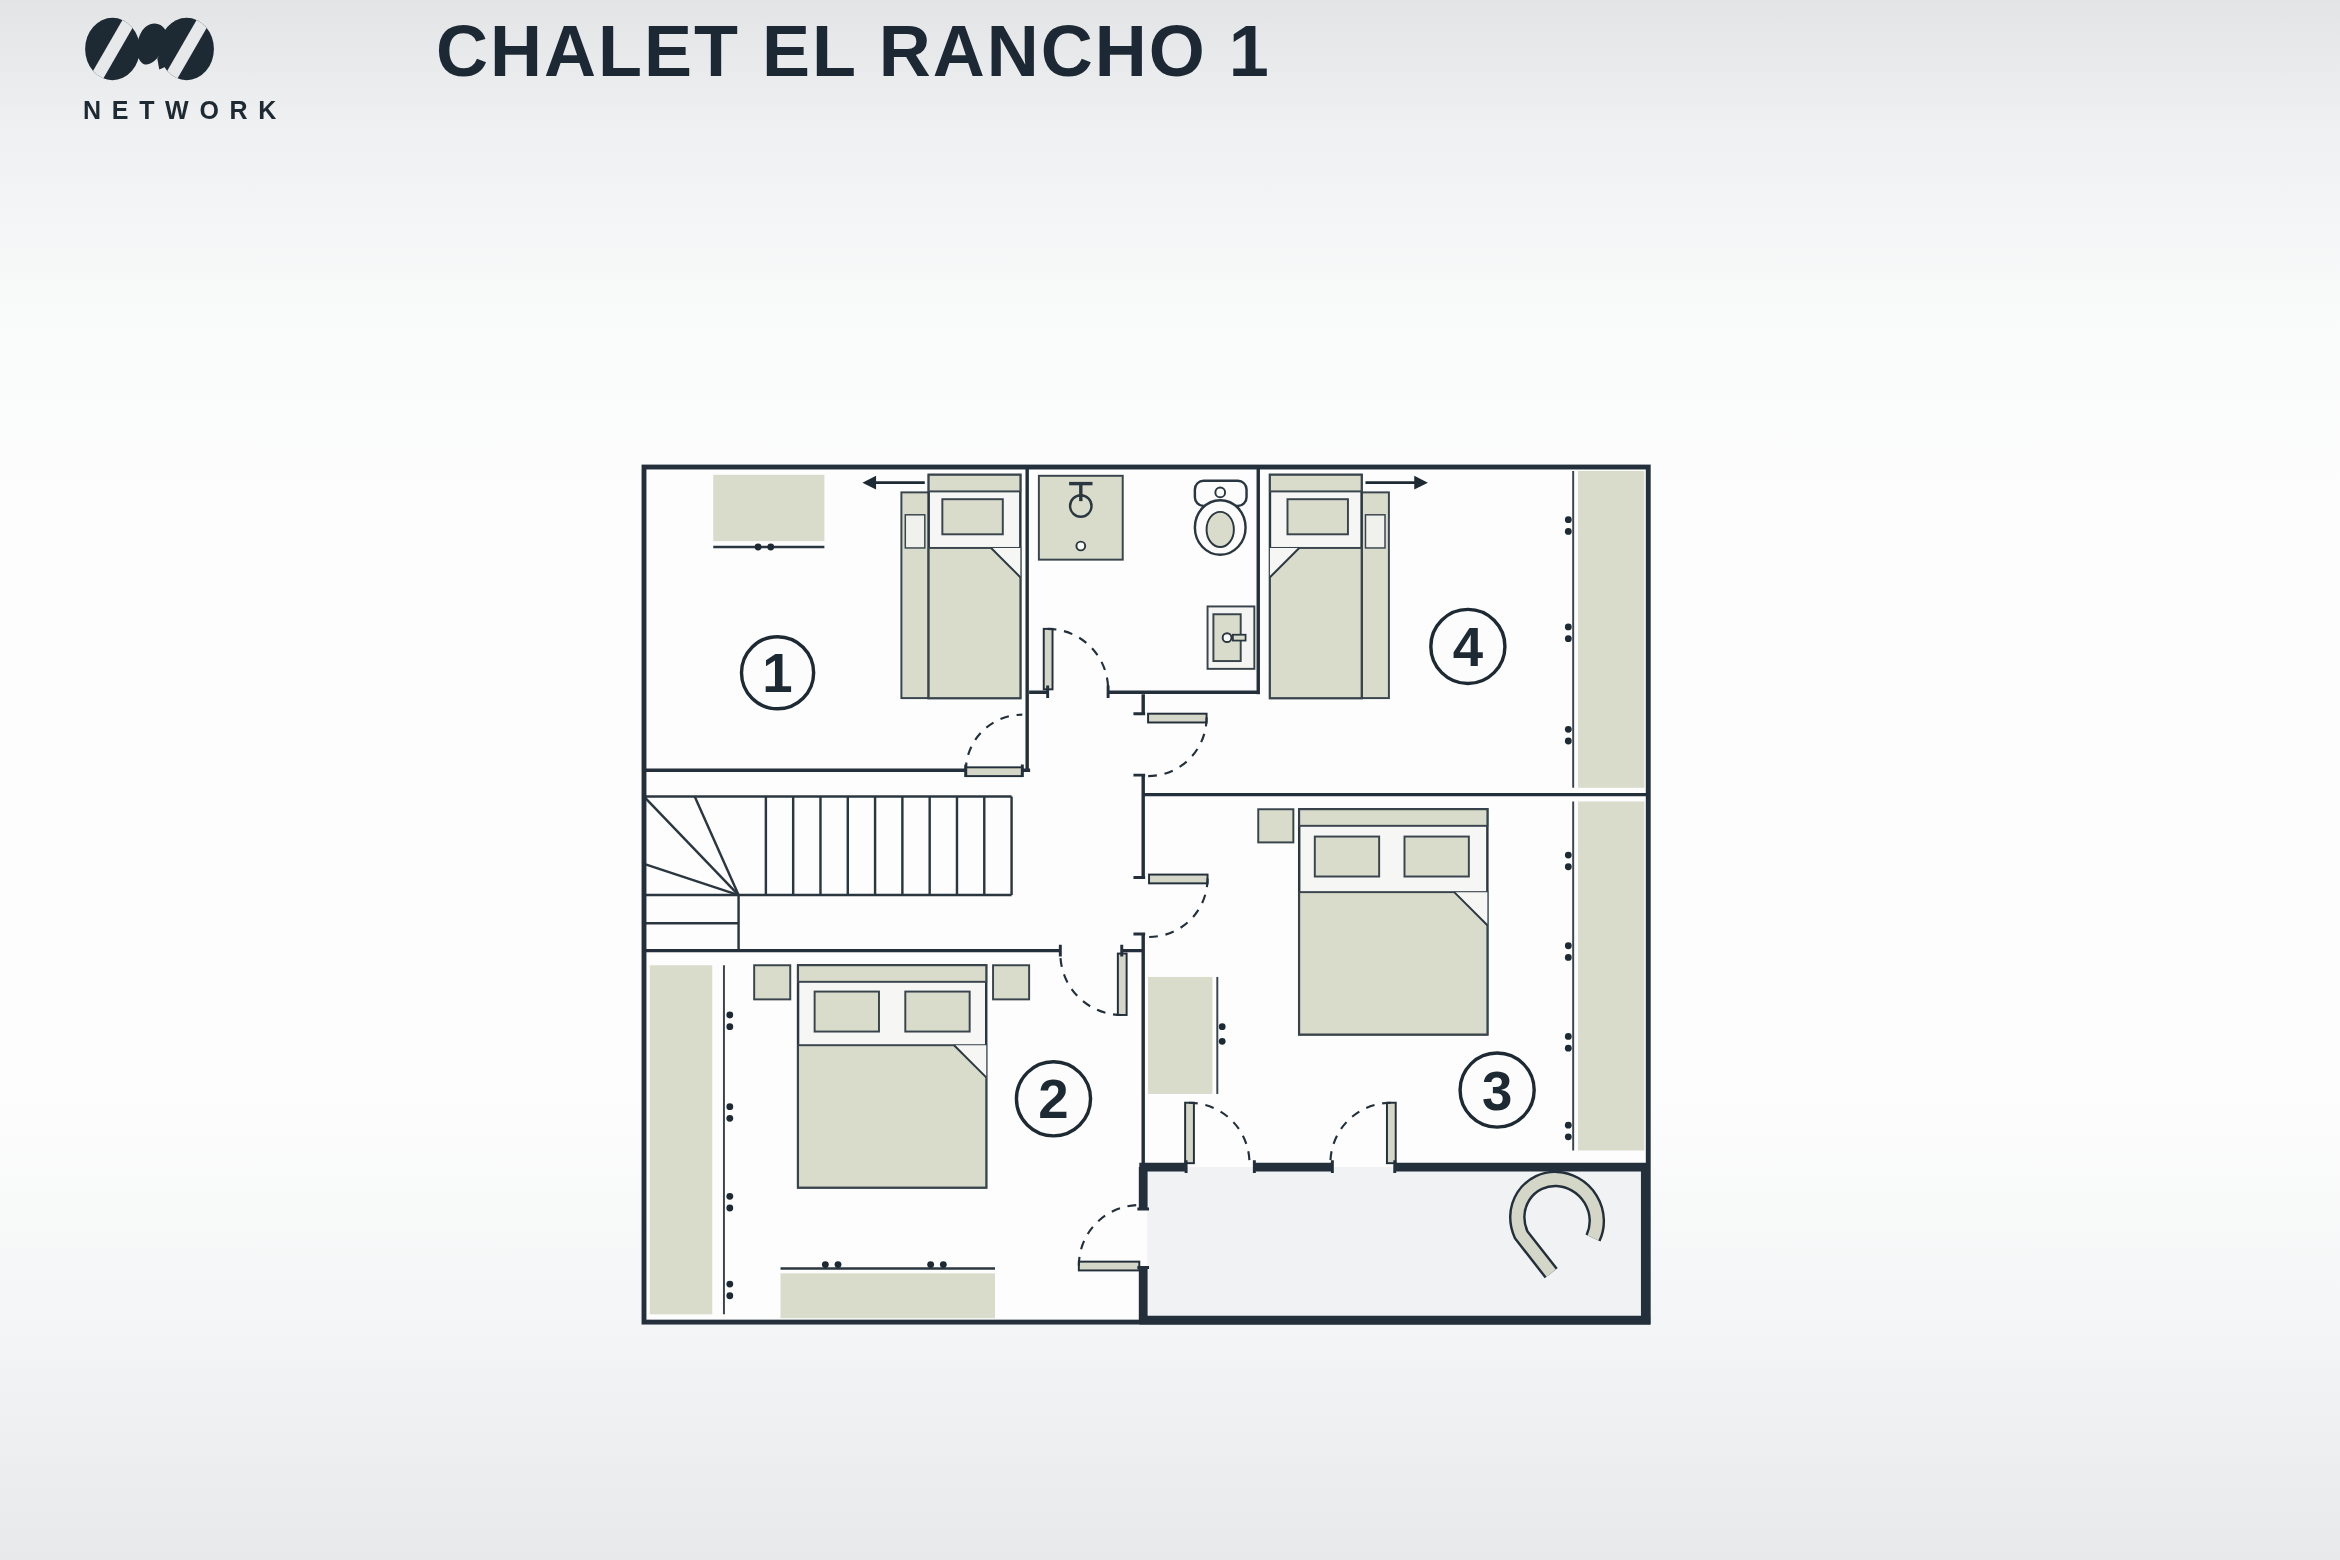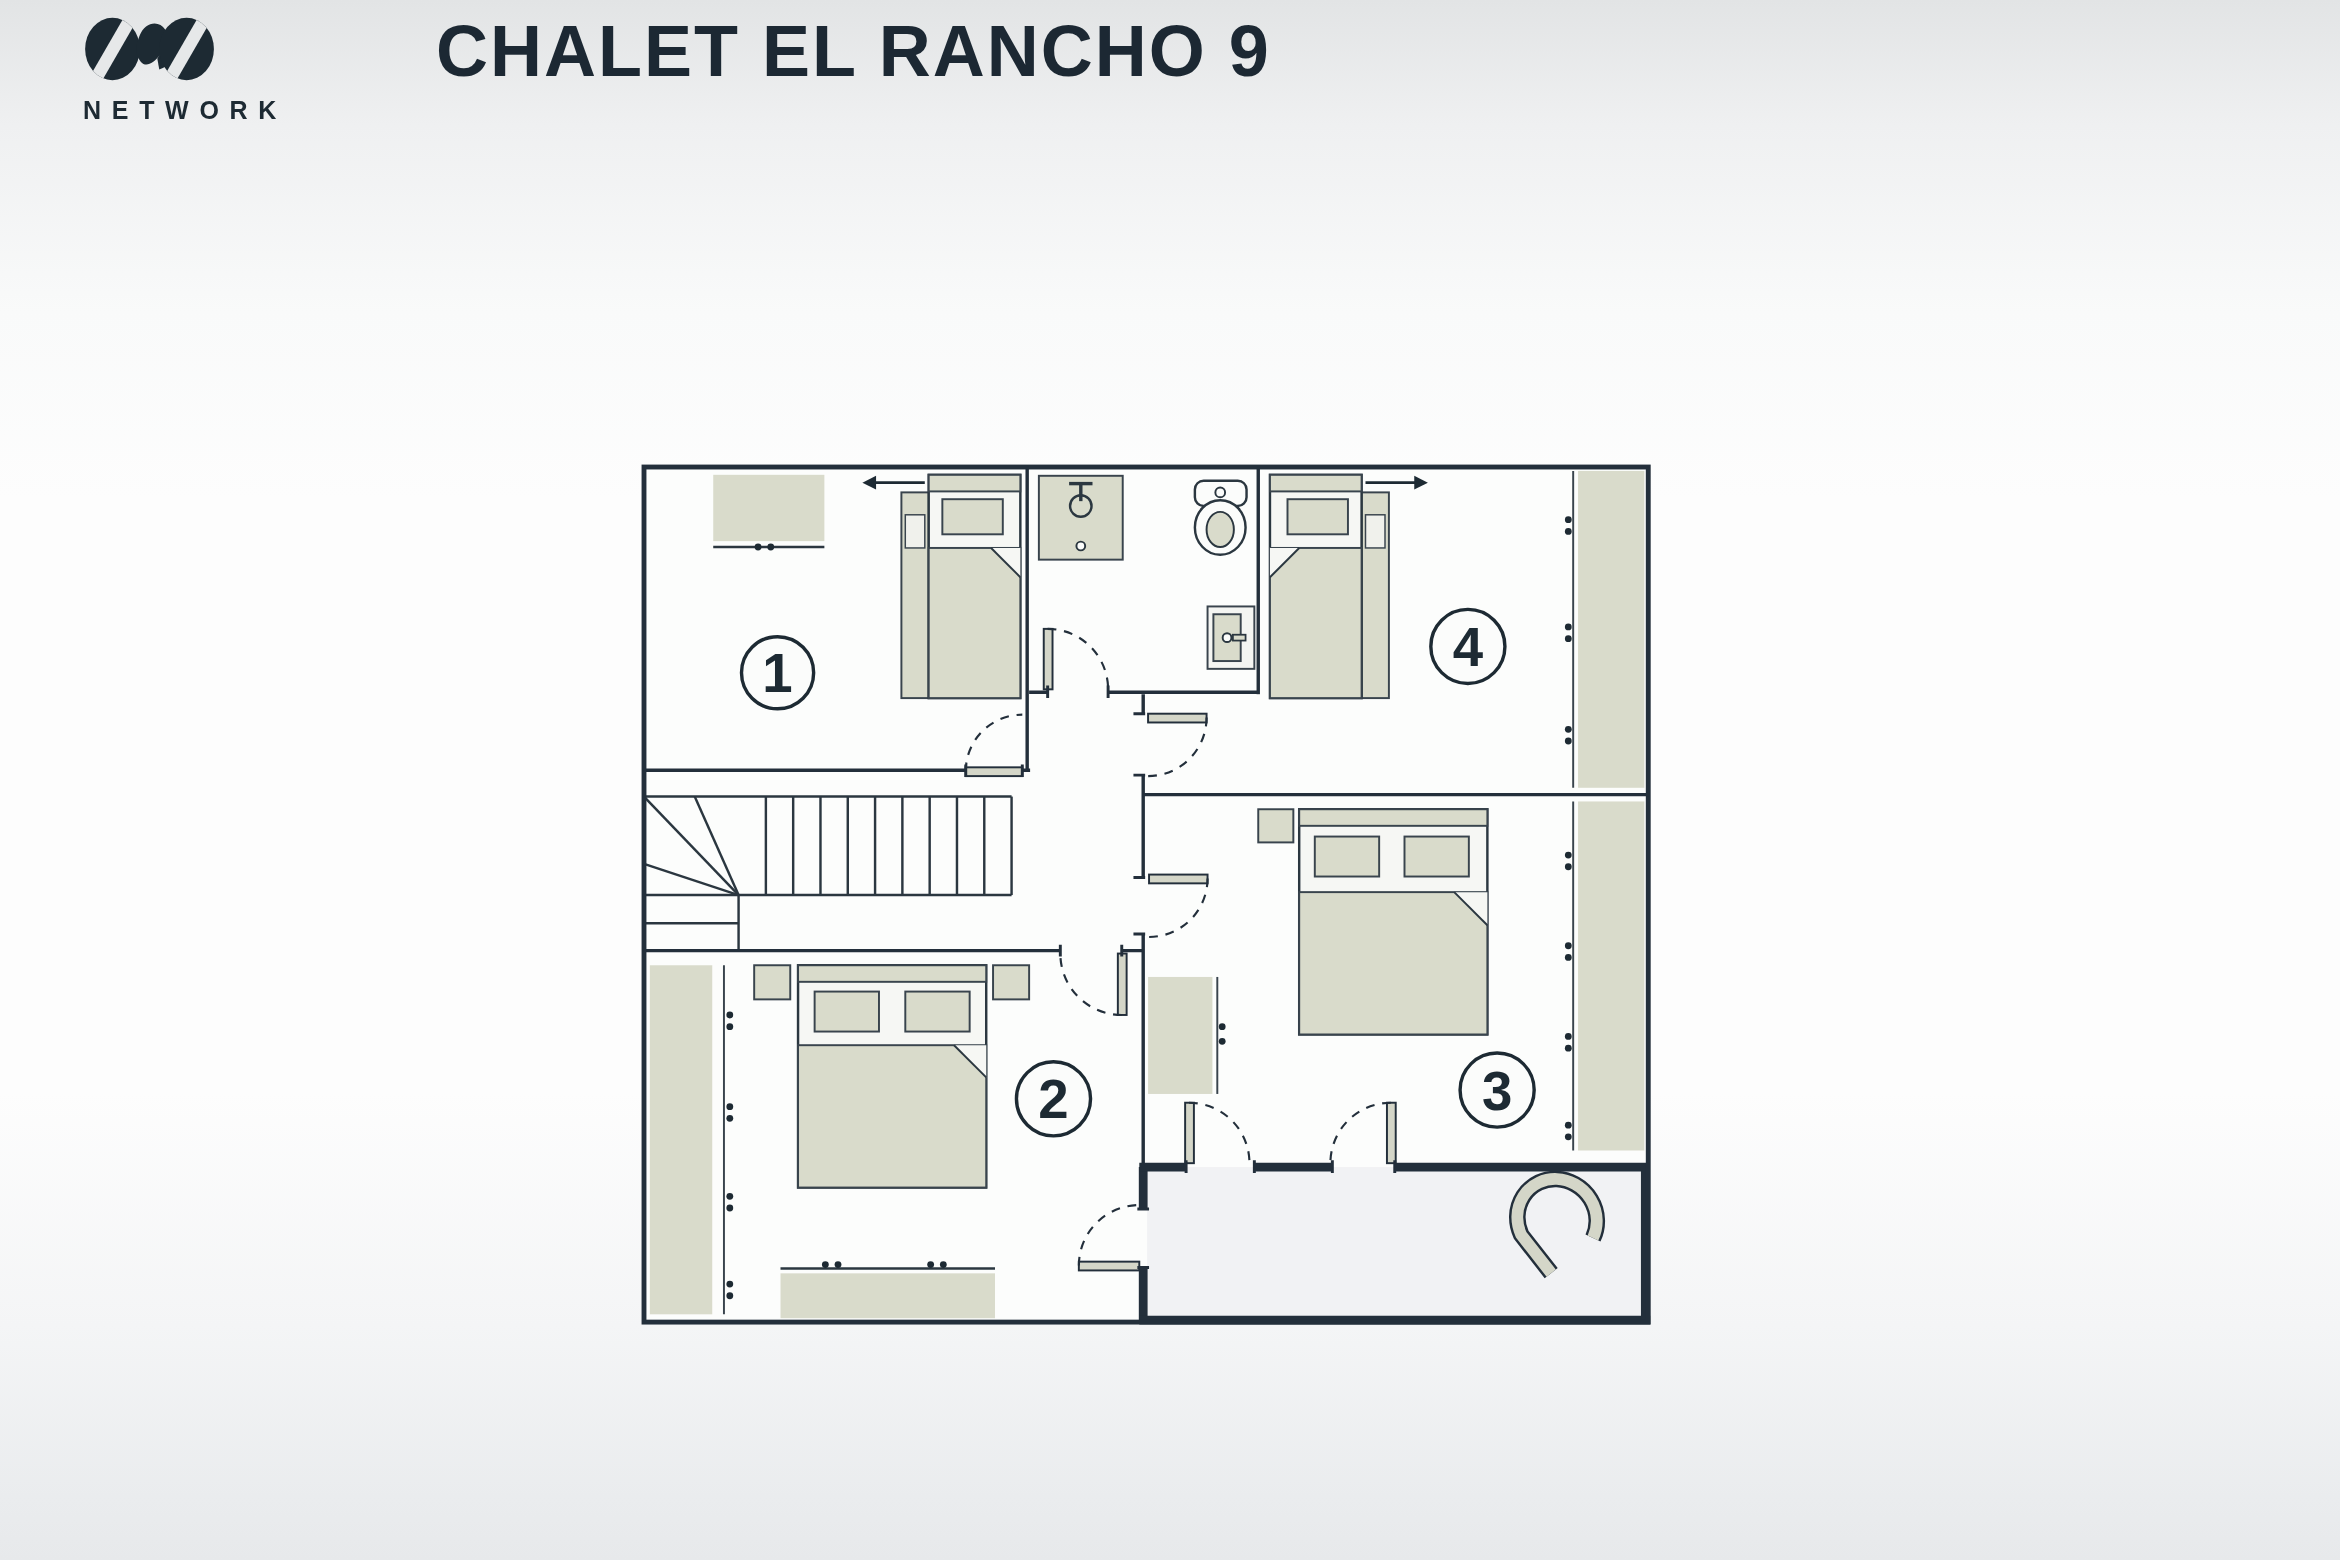--- a/index.html
+++ b/index.html
@@ -59,21 +59,21 @@
           </g>
         <path d="M58 26 C63 12 78 10 84 20 C89 29 85 38 78 47 C72 55 64 59 59 53 C52 45 54 36 58 26 Z" fill="#1d2a33"></path>
         <path d="M76 50 C83 36 92 30 99 36 C96 49 88 58 78 61 Z" fill="#1d2a33"></path>
         <ellipse cx="106" cy="40" rx="28" ry="32" fill="#1d2a33"></ellipse>
         <g clip-path="url(#o2)">
             <rect x="100" y="-12" width="13" height="104" fill="#e6e8e9" transform="rotate(30 106 40)"></rect>
           </g>
       </svg>
       <div class="logo-word">NETWORK</div>
     </div>
-    <h1 class="title">CHALET EL RANCHO 9</h1>
+    <h1 class="title">CHALET EL RANCHO 1</h1>
   </header>
 
   <svg class="plan" width="2341" height="1560" viewBox="0 0 2400 1600">
 
     <rect x="662" y="481" width="1026" height="873" fill="#fcfdfc"></rect>
     <rect x="1176" y="1197" width="510" height="155" fill="#f1f2f4"></rect>
 
     <g>
       <rect class="furn-noline" x="731" y="487" width="114" height="68"></rect>
       <line x1="731" y1="561" x2="845" y2="561" stroke="#2b3740" stroke-width="2.5"></line>

